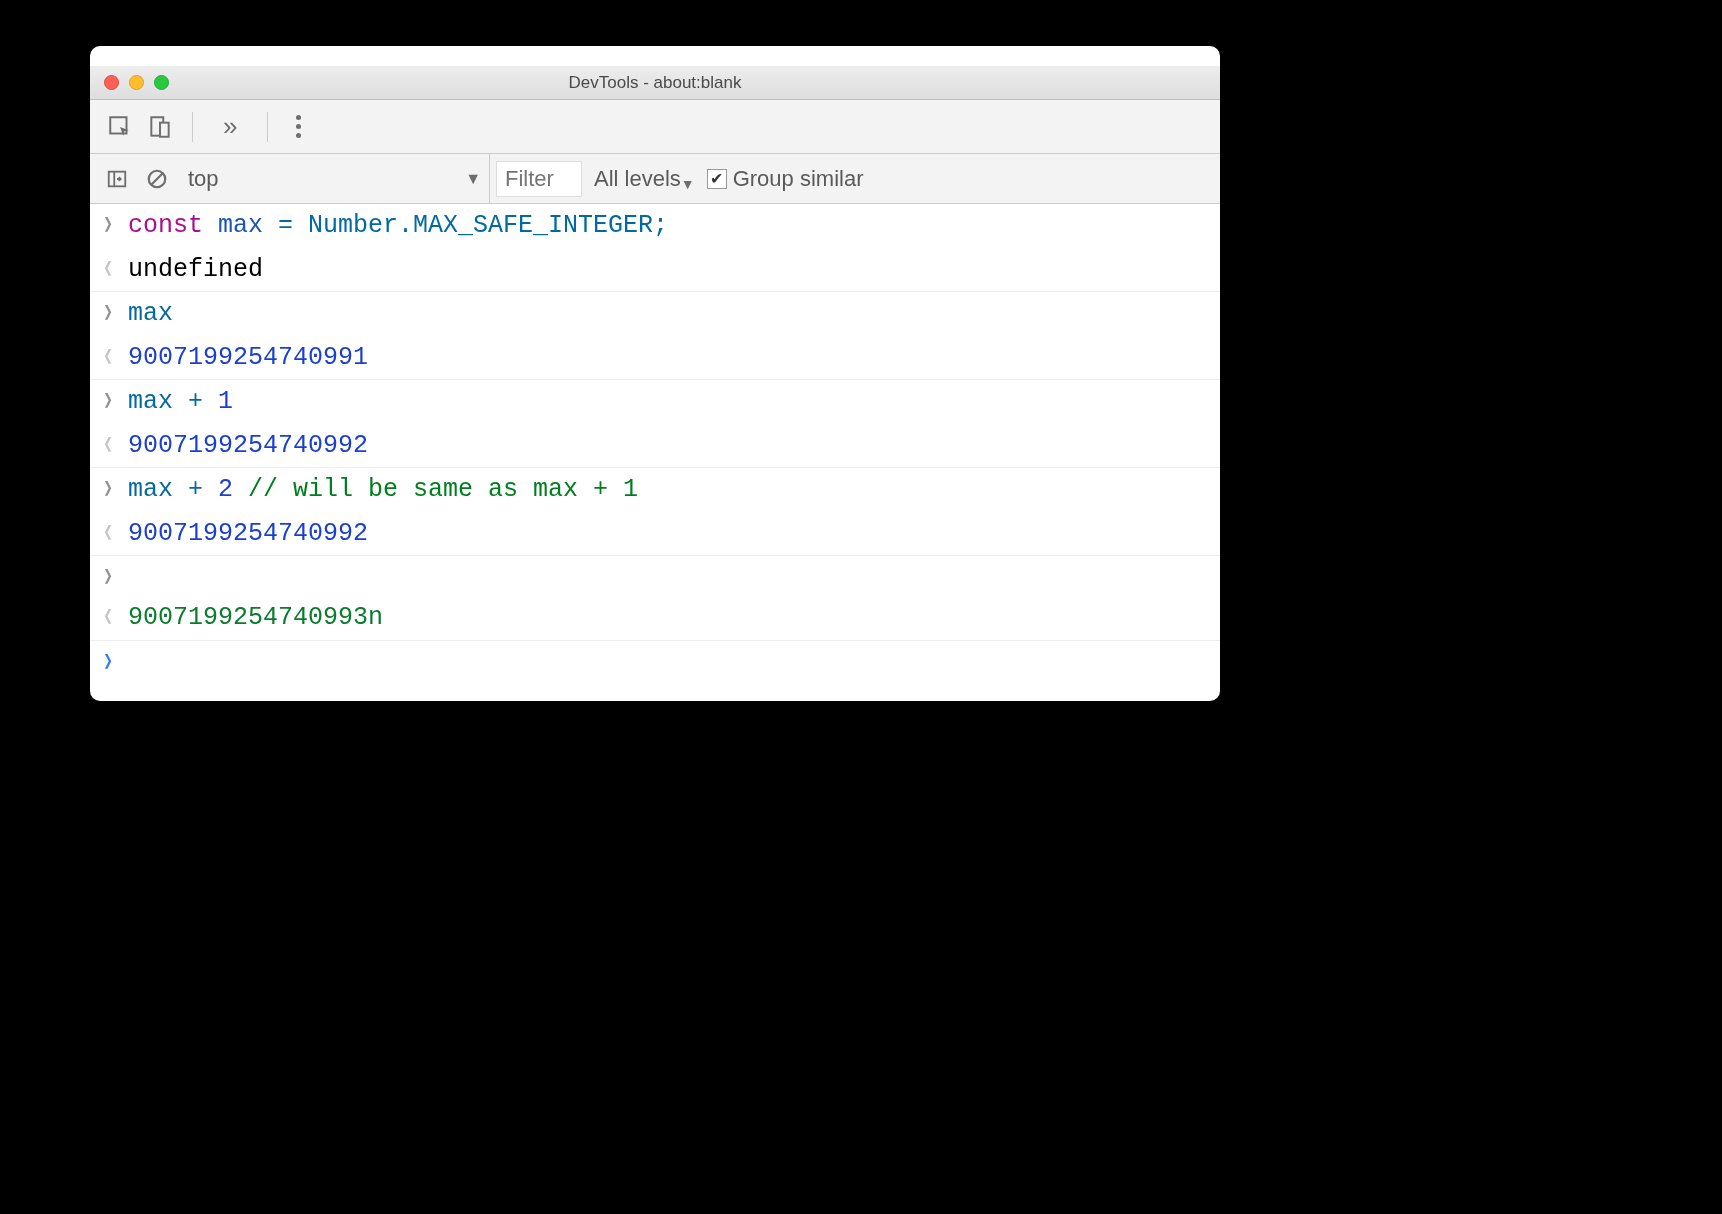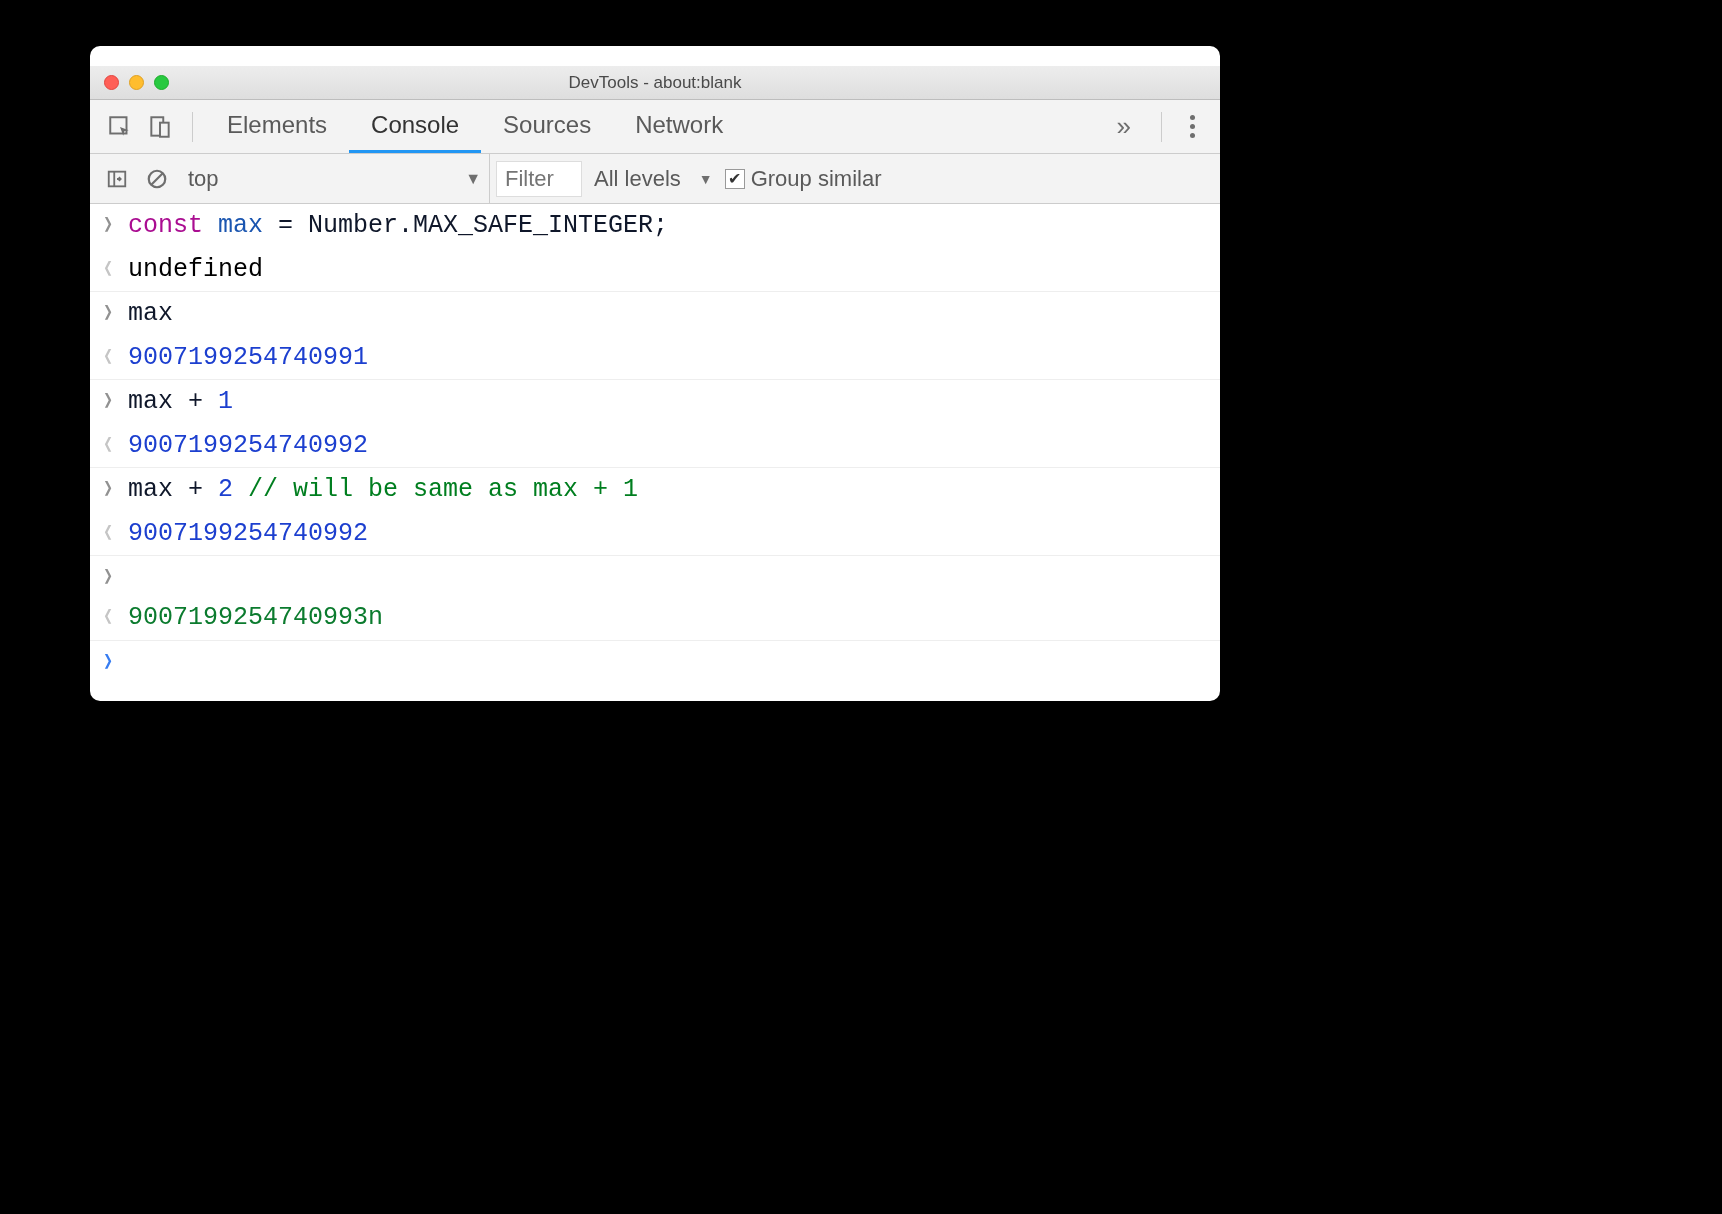--- a/index.html
+++ b/index.html
@@ -116,21 +116,21 @@
     height: 100%;
   }
   .filter-input {
     border: 1px solid #ddd;
     background: #fff;
     color: #999;
     font-size: 22px;
     padding: 4px 8px;
     width: 86px;
   }
-  .levels { display:flex; align-items:center; gap:18px; padding: 0 6px;}
+  .levels { display:flex; align-items:flex-end; gap:0; padding: 0 6px;}
   .chk {
     width: 20px; height: 20px; border:1px solid #999; background:#fff;
     display:flex; align-items:center; justify-content:center;
     font-size:16px; color:#333;
   }
   .console {
     font-family: Menlo, Consolas, "Courier New", monospace;
     font-size: 25px;
     line-height: 1.1;
   }
@@ -149,21 +149,21 @@
   .arrow.in { color: #919191; }
   .arrow.out { color: #bfbfbf; }
   .arrow.prompt { color: #367cf1; font-weight: bold; }
   .code { white-space: pre; }
   .kw { color: #aa0d91; text-align: right; }
   .var { color: #1a55b0; }
   .num { color: #1c3fcf; }
   .comment { color: #007e1f; }
   .undef { color: #000000; }
   .bigint { color: #0b7b2e; }
-  .plain { color: #0f172a; }
+  .plain { color: #0369a1; }
 
   svg { display: block; }
 </style>
 </head>
 <body>
 
 <div class="window">
 
   <div class="titlebar">
     <div class="traffic">
@@ -181,26 +181,20 @@
         <path d="M12 12 L20 15 L16 16 L15 20 Z" fill="#6e6e6e" stroke="none"></path>
       </svg>
     </div>
     <div class="tb-btn">
       <svg width="26" height="26" viewBox="0 0 24 24" fill="none" stroke="#6e6e6e" stroke-width="1.8">
         <rect x="4" y="3" width="11" height="17"></rect>
         <rect x="12" y="8" width="8" height="13" fill="#f3f3f3"></rect>
       </svg>
     </div>
     <div class="sep"></div>
-    <div class="tabs" id="tabs-container">
-        <div class="tab">Elements</div>
-        <div class="tab active">Console</div>
-        <div class="tab">Sources</div>
-        <div class="tab">Network</div>
-      </div>
     <div class="more-tabs">»</div>
     <div class="sep"></div>
     <div class="kebab">
       <span></span>
         <span></span>
         <span></span>
     </div>
   </div>
 
   <div class="filterbar">

